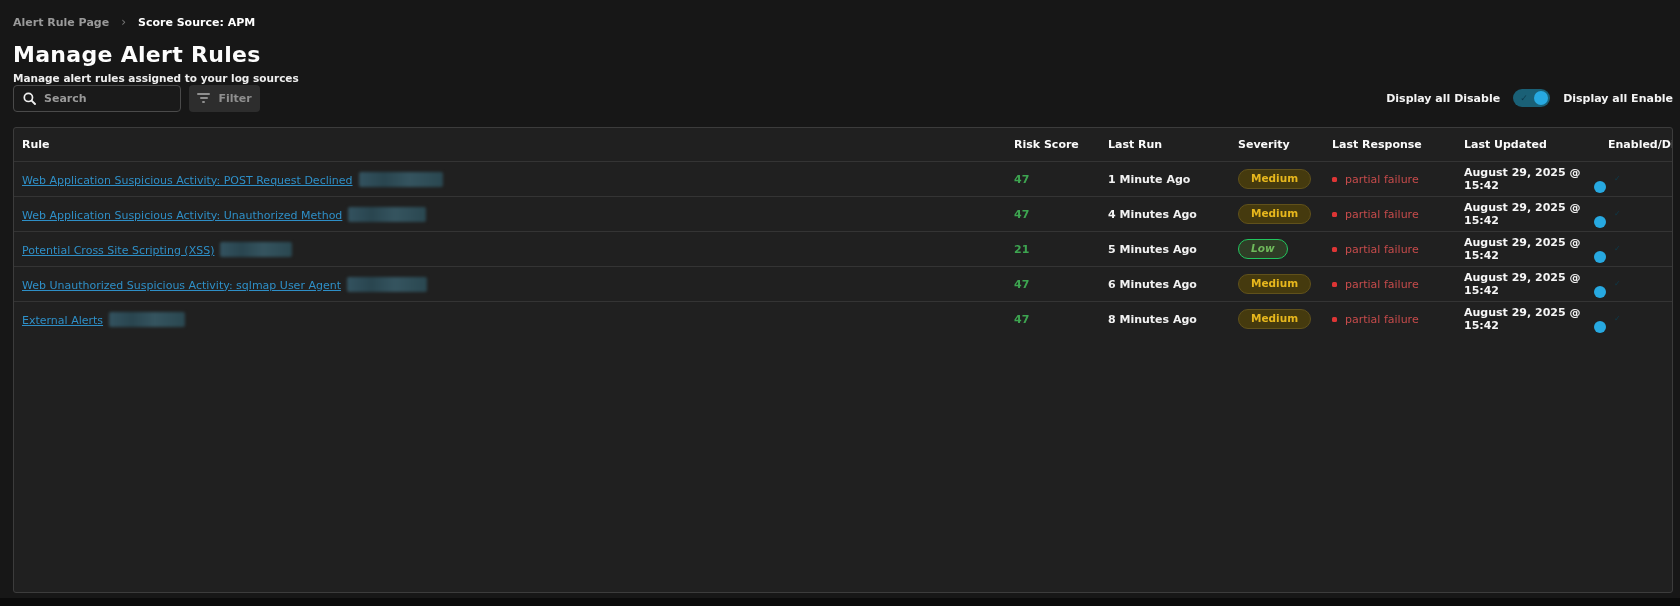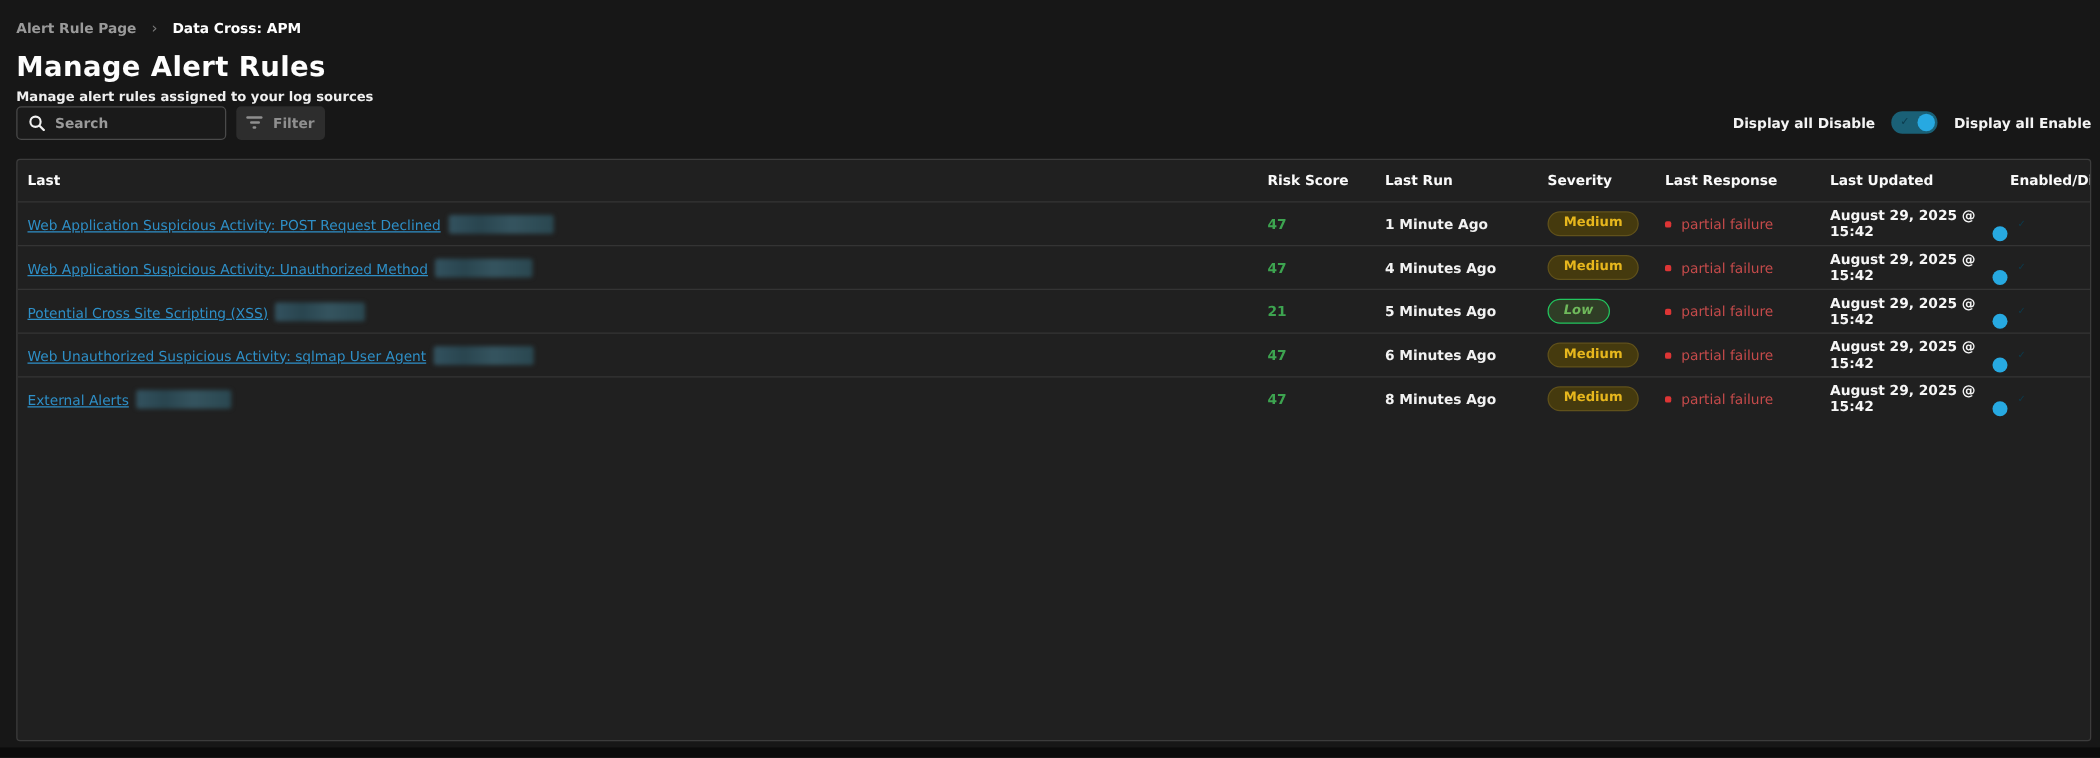--- a/index.html
+++ b/index.html
@@ -74,21 +74,21 @@
   .bottom-strip { position:absolute; left:0; right:0; bottom:0; height:8px; background:#0b0b0b; }
 </style>
 </head>
 <body>
 
 <div class="content">
 
   <div class="breadcrumb">
     <span class="crumb-link">Alert Rule Page</span>
     <span class="crumb-sep">›</span>
-    <span class="crumb-current">Data Cross: APM</span>
+    <span class="crumb-current">Score Source: APM</span>
   </div>
 
   <div class="page-title">Manage Alert Rules</div>
   <div class="page-subtitle">Manage alert rules assigned to your log sources</div>
 
   <div class="controls">
     <div class="search-box">
       <svg width="13" height="13" viewBox="0 0 13 13">
         <circle cx="5.4" cy="5.4" r="4.1" fill="none" stroke="#f0f0f0" stroke-width="1.7"></circle>
         <line x1="8.6" y1="8.6" x2="12" y2="12" stroke="#f0f0f0" stroke-width="1.9" stroke-linecap="round"></line>
@@ -109,21 +109,21 @@
       <span class="switch">
         <span class="check">✓</span>
         <span class="knob"></span>
       </span>
       <span>Display all Enable</span>
     </div>
   </div>
 
   <div class="table">
     <div class="thead">
-      <div class="th">Last</div>
+      <div class="th">Rule</div>
       <div class="th">Risk Score</div>
       <div class="th">Last Run</div>
       <div class="th">Severity</div>
       <div class="th">Last Response</div>
       <div class="th">Last Updated</div>
       <div class="th th-enabled">Enabled/Di...</div>
     </div>
 
     <div class="tr">
       <div class="td td-rule"><a>Web Application Suspicious Activity: POST Request Declined</a><span class="redact" style="width:84px"></span></div>

